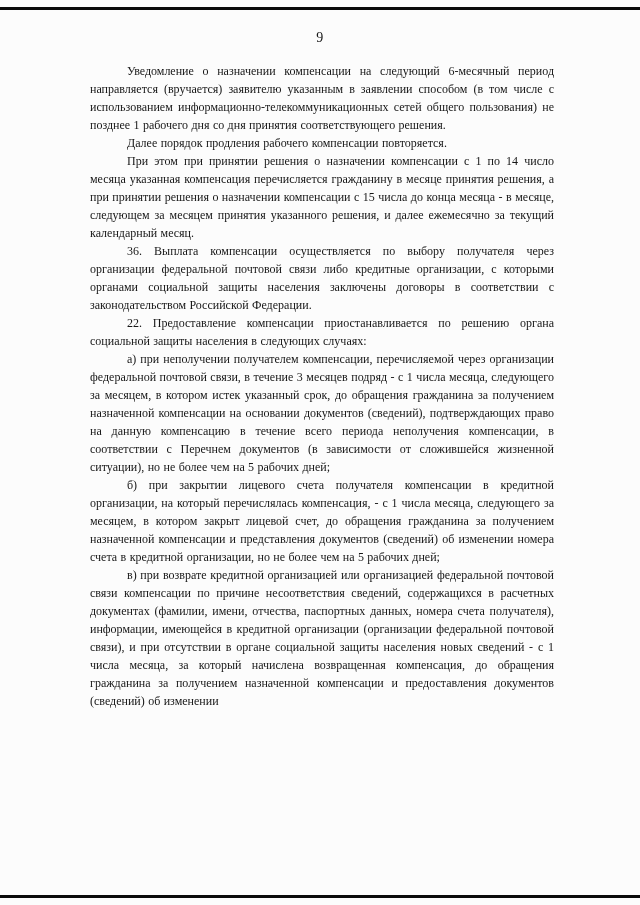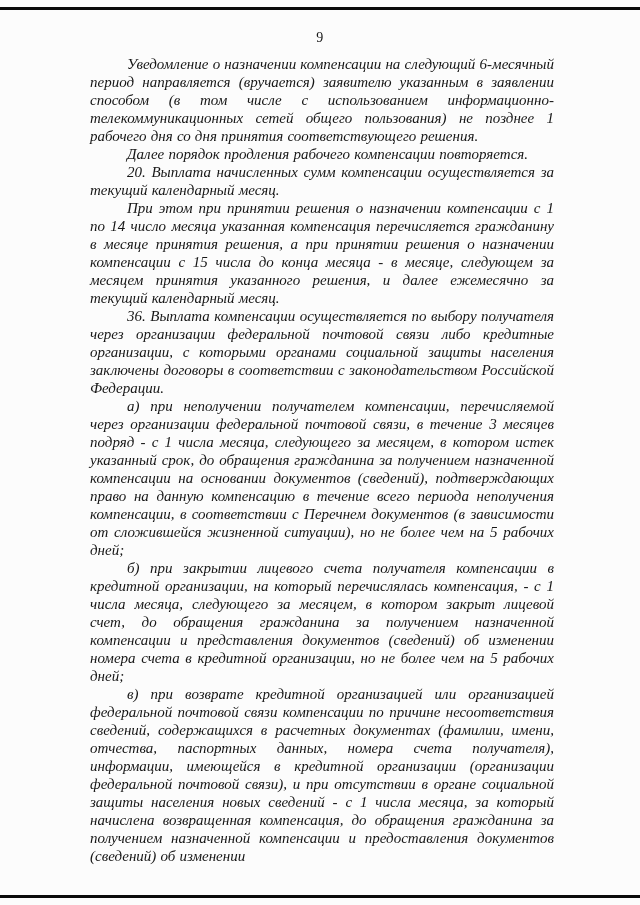--- a/index.html
+++ b/index.html
@@ -31,48 +31,47 @@
     position: absolute;
     top: 30px;
     left: 0;
     width: 100%;
     text-align: center;
     font-size: 14px;
     letter-spacing: 0.5px;
   }
   .content {
     position: absolute;
-    top: 55px;
+    top: 62px;
     left: 90px;
     width: 464px;
-    font-size: 15px;
+    font-size: 12px;
     line-height: 18px;
     text-align: justify;
-    font-style: italic;
   }
   .content p {
     margin: 0;
     padding: 0;
     text-indent: 37px;
     word-spacing: 0.4px;
   }
 </style>
 </head>
 <body>
 
 <div class="page">
   <div class="edge-line edge-top"></div>
 
   <div class="page-number">9</div>
 
   <div class="content">
     <p>Уведомление о назначении компенсации на следующий 6-месячный период направляется (вручается) заявителю указанным в заявлении способом (в том числе с использованием информационно-телекоммуникационных сетей общего пользования) не позднее 1 рабочего дня со дня принятия соответствующего решения.</p>
     <p>Далее порядок продления рабочего компенсации повторяется.</p>
-    <p>20. Выплата начисленных сумм компенсации осуществляется за текущий календарный месяц.</p>
     <p>При этом при принятии решения о назначении компенсации с 1 по 14 число месяца указанная компенсация перечисляется гражданину в месяце принятия решения, а при принятии решения о назначении компенсации с 15 числа до конца месяца - в месяце, следующем за месяцем принятия указанного решения, и далее ежемесячно за текущий календарный месяц.</p>
     <p>36. Выплата компенсации осуществляется по выбору получателя через организации федеральной почтовой связи либо кредитные организации, с которыми органами социальной защиты населения заключены договоры в соответствии с законодательством Российской Федерации.</p>
+    <p>22. Предоставление компенсации приостанавливается по решению органа социальной защиты населения в следующих случаях:</p>
     <p>а) при неполучении получателем компенсации, перечисляемой через организации федеральной почтовой связи, в течение 3 месяцев подряд - с 1 числа месяца, следующего за месяцем, в котором истек указанный срок, до обращения гражданина за получением назначенной компенсации на основании документов (сведений), подтверждающих право на данную компенсацию в течение всего периода неполучения компенсации, в соответствии с Перечнем документов (в зависимости от сложившейся жизненной ситуации), но не более чем на 5 рабочих дней;</p>
     <p>б) при закрытии лицевого счета получателя компенсации в кредитной организации, на который перечислялась компенсация, - с 1 числа месяца, следующего за месяцем, в котором закрыт лицевой счет, до обращения гражданина за получением назначенной компенсации и представления документов (сведений) об изменении номера счета в кредитной организации, но не более чем на 5 рабочих дней;</p>
     <p>в) при возврате кредитной организацией или организацией федеральной почтовой связи компенсации по причине несоответствия сведений, содержащихся в расчетных документах (фамилии, имени, отчества, паспортных данных, номера счета получателя), информации, имеющейся в кредитной организации (организации федеральной почтовой связи), и при отсутствии в органе социальной защиты населения новых сведений - с 1 числа месяца, за который начислена возвращенная компенсация, до обращения гражданина за получением назначенной компенсации и предоставления документов (сведений) об изменении</p>
   </div>
 
   <div class="edge-line edge-bottom"></div>
 </div>
 
 </body></html>

